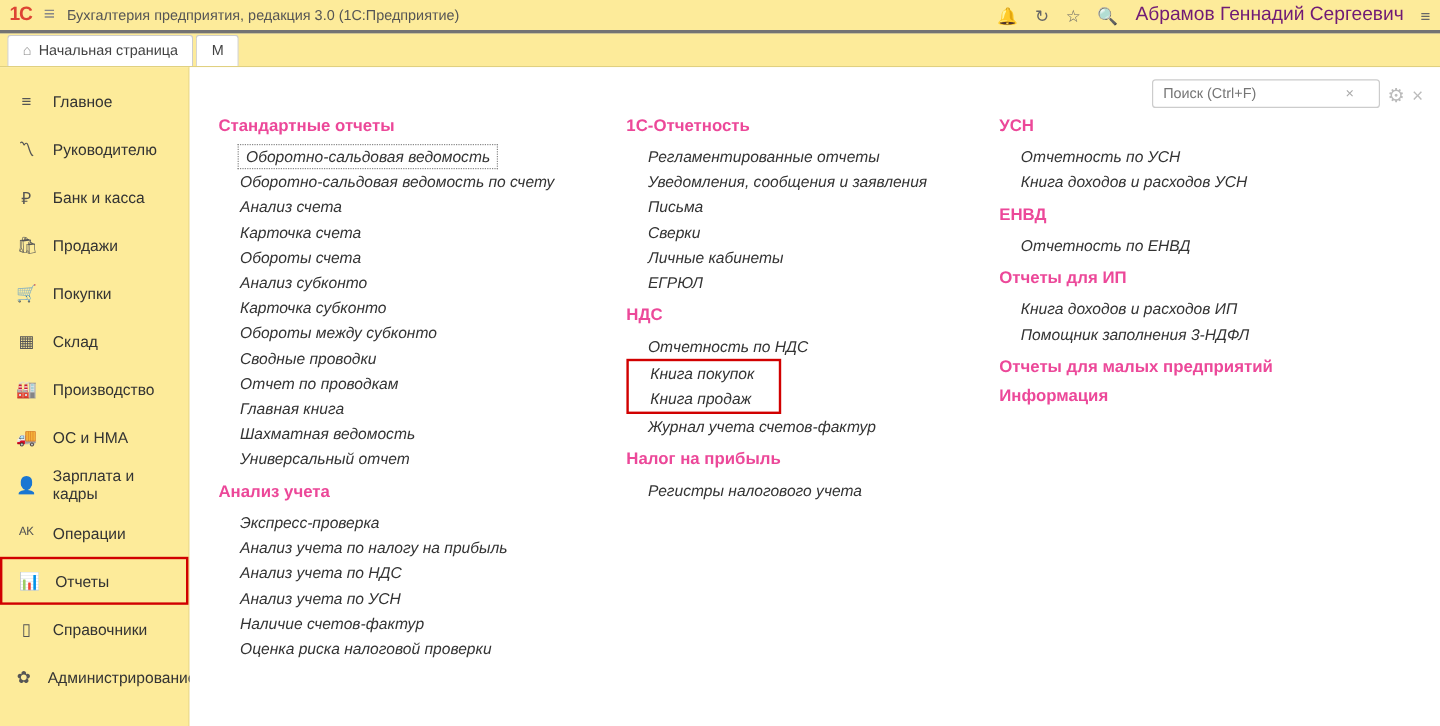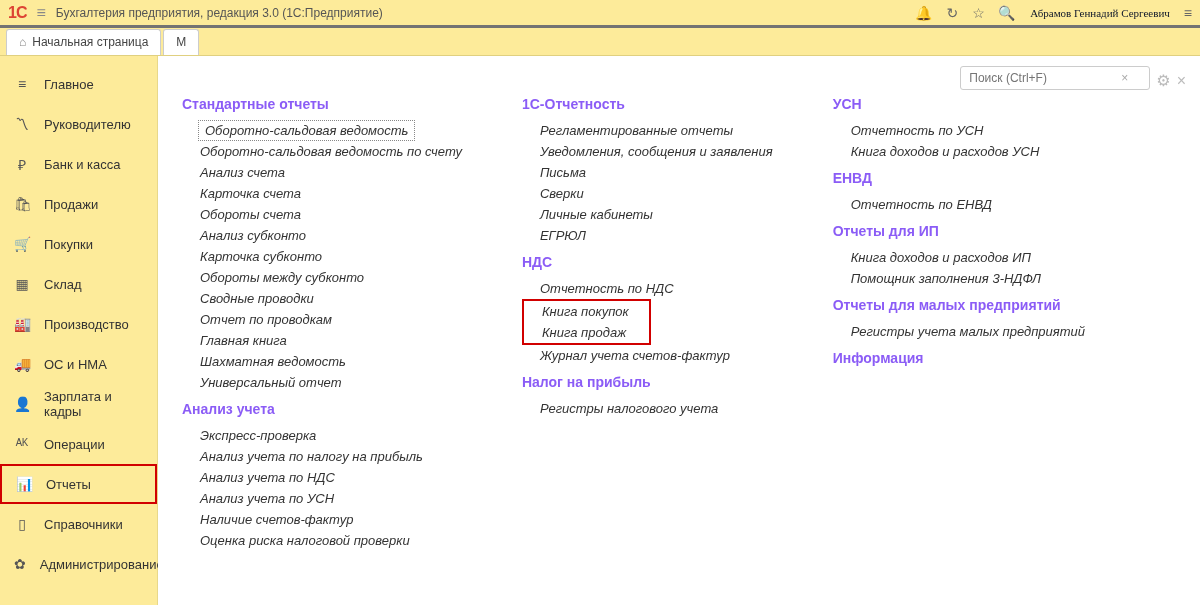--- a/index.html
+++ b/index.html
@@ -10,41 +10,41 @@
   }
   
   .topbar {
     height: 28px; background: #fdeb9a; border-bottom: 3px solid #737373;
     display: flex; align-items: center; padding: 0 8px; gap: 10px;
   }
   .topbar .logo { color: #d43; font-weight: bold; font-size: 16px; letter-spacing: -1px; }
   .topbar .title { color: #555; font-size: 12px; }
   .topbar-right { margin-left: auto; display: flex; align-items: center; gap: 14px; color: #666; }
   .topbar-right .ico { font-size: 14px; cursor: pointer; }
-  .topbar-right .user { font-size: 11px; color: #0f172a; font-family: Liberation Serif, serif; }
+  .topbar-right .user { font-size: 16px; color: #701a75; }
   
   .pagetabs { height: 28px; background: #fdeb9a; border-bottom: 1px solid #e0d080; display: flex; align-items:center; padding-left: 6px; }
   .pagetab { background:#fff; border:1px solid #ccc; border-bottom:none; height:26px; display:flex; align-items:center; padding:0 12px; font-size:12px; color:#444; margin-right:2px; border-radius:3px 3px 0 0; }
   .pagetab .home-ico { margin-right:6px; color:#888; }
   
   .body { display:flex; height: calc(605px - 56px); }
   .sidebar { width: 158px; background:#fdeb9a; border-right:1px solid #e8d88a; padding-top:8px; }
   .side-item { display:flex; align-items:center; height:40px; padding:0 14px; gap:14px; color:#333; font-size:13px; cursor:pointer; }
   .side-item .ico { width:16px; text-align:center; color:#555; font-size:14px; }
   .side-item.selected { border:2px solid #d10000; }
   
   .main { flex:1; position:relative; background:#fff; padding: 20px 24px 10px 24px; overflow:auto; }
   .main-toolbar { position:absolute; top:10px; right:14px; display:flex; align-items:flex-end; gap:6px; }
   .search { display:flex; align-items:center; border:1px solid #ccc; border-radius:3px; height:24px; width:190px; padding:0 6px; font-size:12px; color:#999; background:#fff; }
   .search input { border:none; outline:none; width:150px; font-size:12px; color:#333; background:transparent; }
   .search .x { color:#aaa; cursor:pointer; padding-left:4px; }
   .tool-ico { color:#bbb; font-size:16px; cursor:pointer; }
   .columns { display:flex; gap:60px; margin-top:12px; }
   .col { min-width:200px; }
-  .group-head { color:#8b5cf6; font-size:14px; font-weight:600; margin:8px 0 8px 0; }
+  .group-head { color:#ec4899; font-size:14px; font-weight:600; margin:8px 0 8px 0; }
   .item { color:#333; font-size:13px; padding:3px 0 3px 18px; cursor:pointer; white-space:nowrap;font-style:italic; }
   .item.boxed { border:1px dotted #888; display:inline-block; padding:2px 6px; margin-left:16px; }
   .red-box { border:2px solid #d10000; padding:0 2px; display:inline-block; }
   .red-box .item { padding-left:16px; padding-right:18px; }
   .burger { font-size:16px; color:#888; cursor:pointer; }
 </style>
 </head>
 <body>
 
 <div class="topbar">
@@ -192,19 +192,18 @@
         <div class="item">Книга доходов и расходов УСН</div>
 
         <div class="group-head">ЕНВД</div>
         <div class="item">Отчетность по ЕНВД</div>
 
         <div class="group-head">Отчеты для ИП</div>
         <div class="item">Книга доходов и расходов ИП</div>
         <div class="item">Помощник заполнения 3-НДФЛ</div>
 
         <div class="group-head">Отчеты для малых предприятий</div>
-        <div class="item">Регистры учета малых предприятий</div>
 
         <div class="group-head">Информация</div>
       </div>
     </div>
   </div>
 </div>
 
 </body></html>

